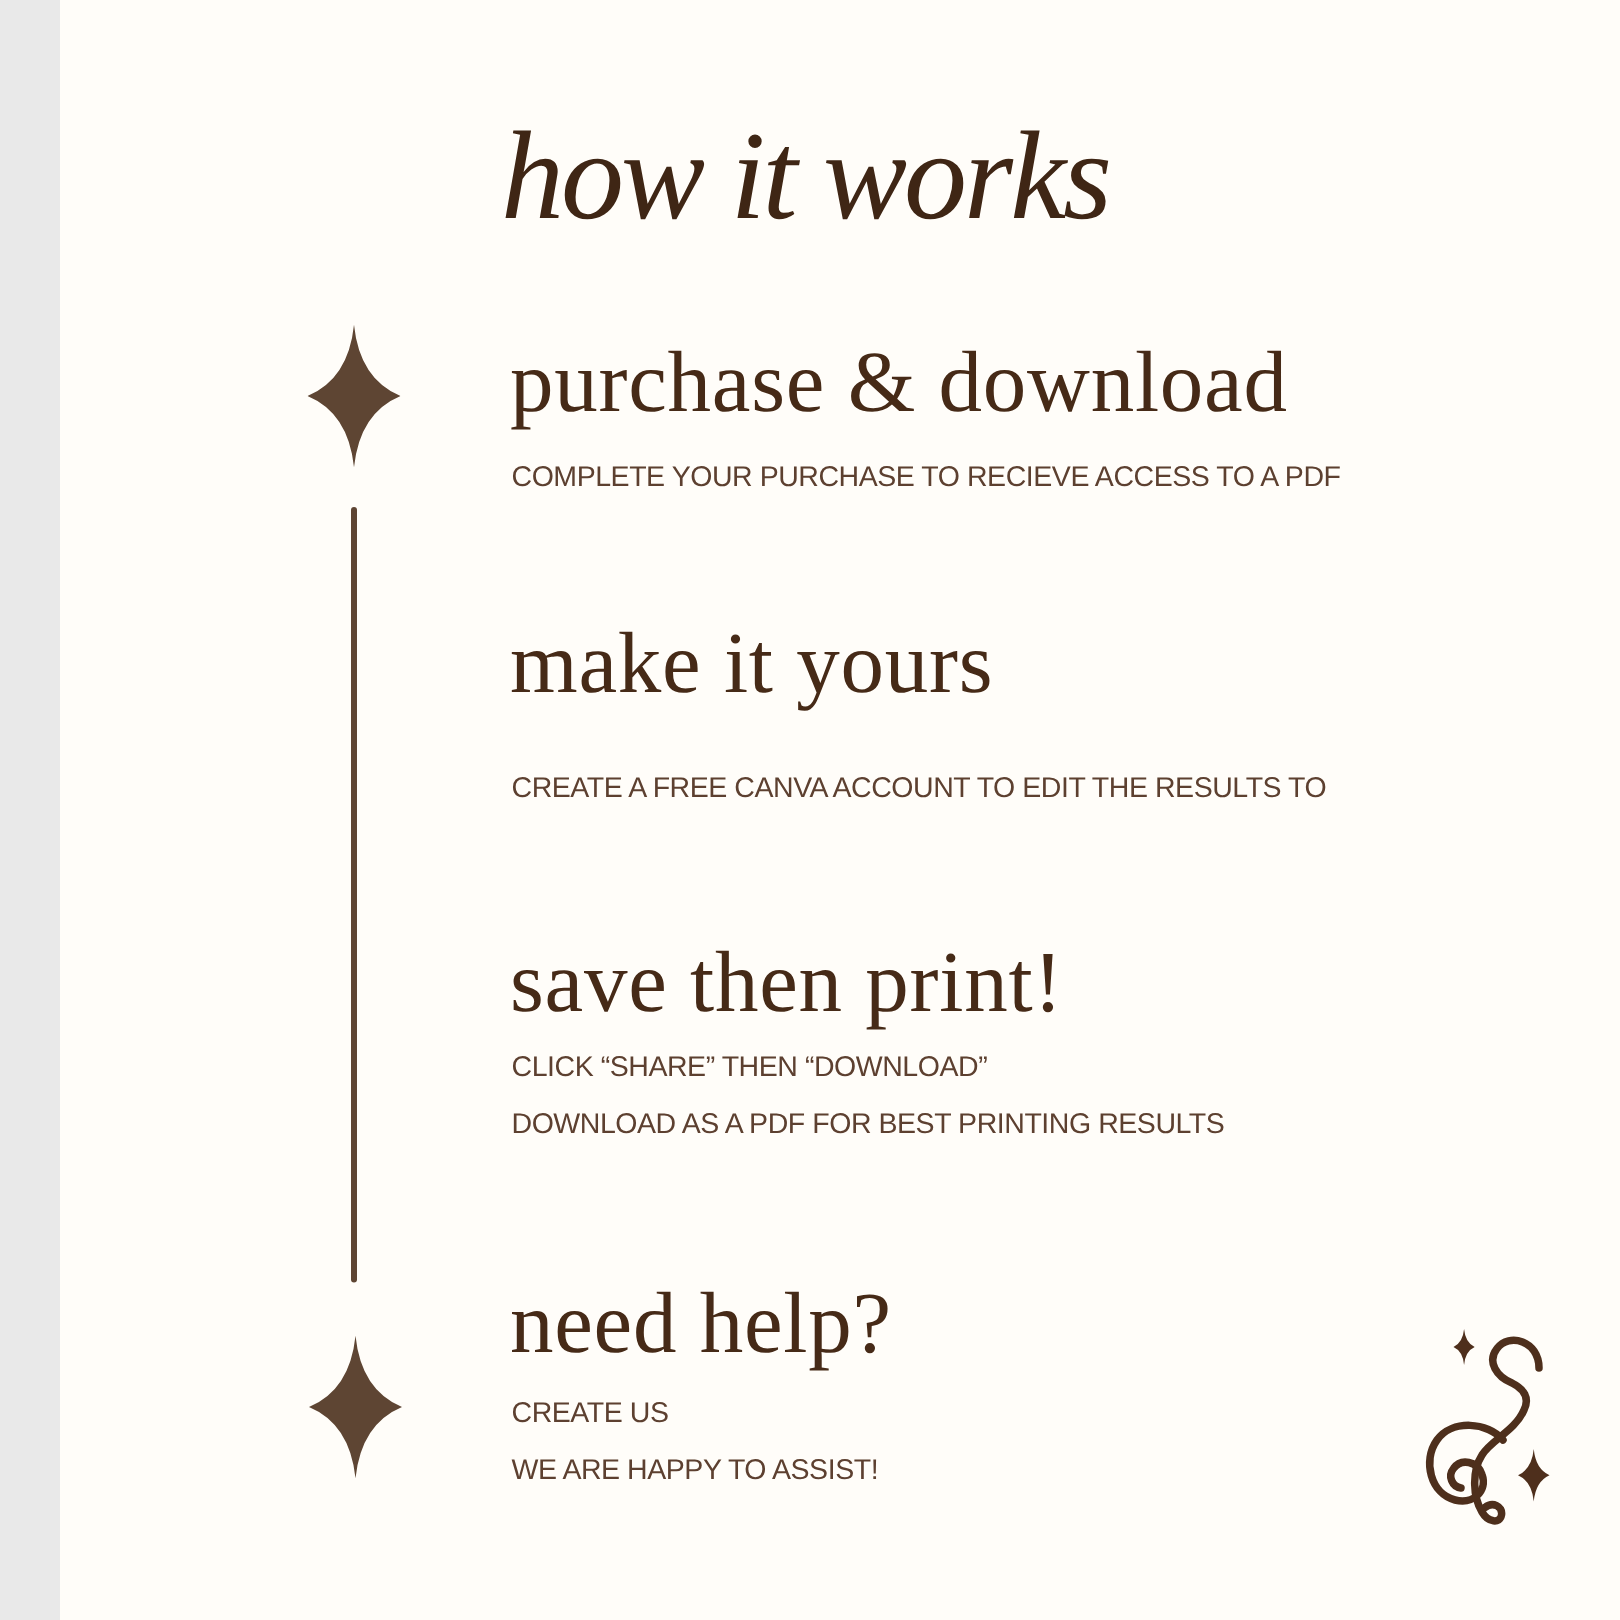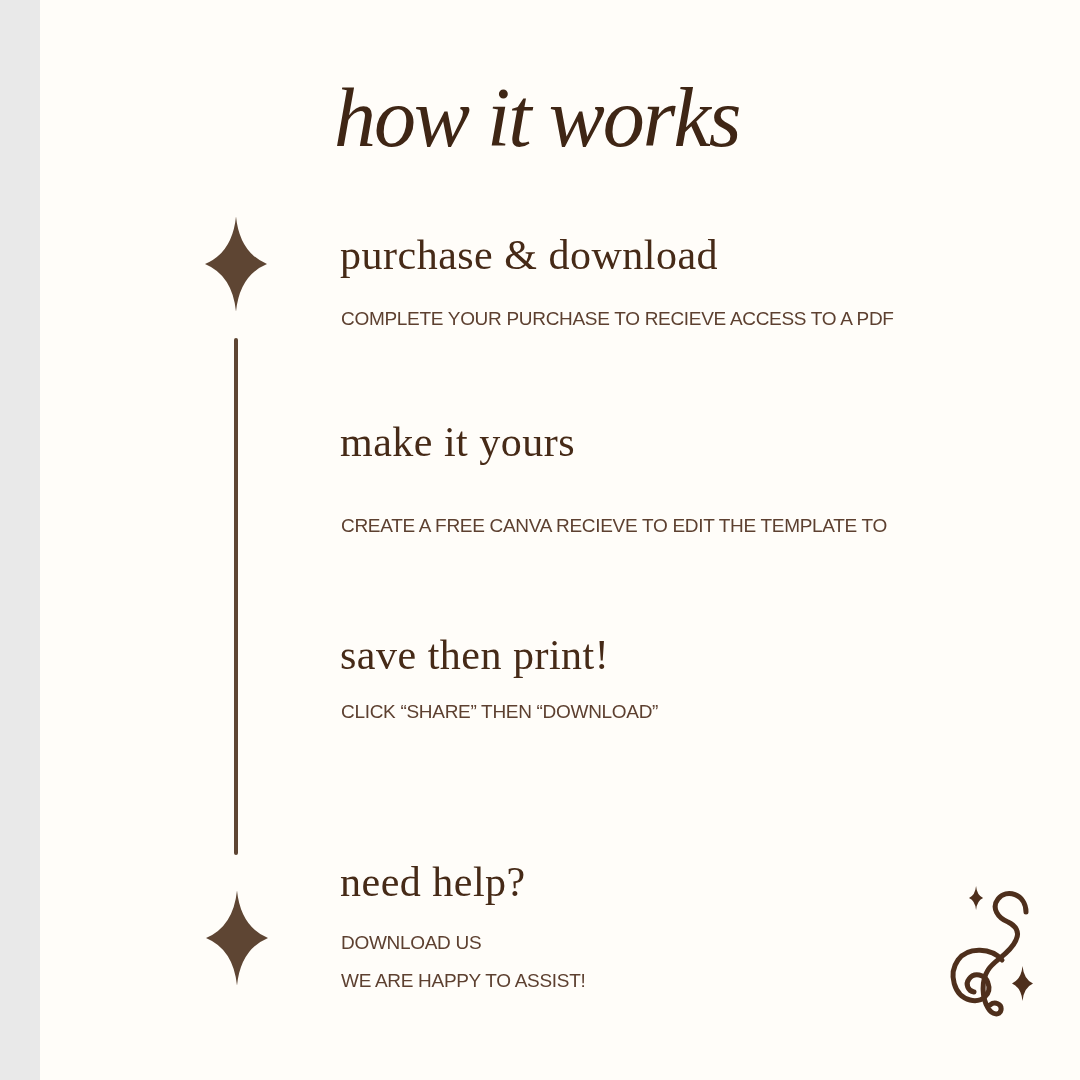--- a/index.html
+++ b/index.html
@@ -25,21 +25,21 @@
     font-family:"Liberation Serif",serif;
     font-style:italic;font-weight:400;
     font-size:84px;line-height:1;letter-spacing:-2px;
     color:var(--ink-title);
     white-space:nowrap;
   }
   .heading{
     position:absolute;left:300px;
     font-family:"Liberation Serif",serif;
     font-weight:400;
-    font-size:42px;line-height:58px;letter-spacing:.5px;
+    font-size:58px;line-height:58px;letter-spacing:.5px;
     color:var(--ink-heading);
     white-space:nowrap;
   }
   .body{
     position:absolute;left:301px;
     color:var(--ink-body);
   }
   .bline{
     font-size:19px;line-height:37.5px;letter-spacing:-.3px;
     white-space:nowrap;
@@ -78,35 +78,36 @@
   <section id="s1">
     <h2 class="heading">purchase &amp; download</h2>
     <div class="body">
       <div class="bline">COMPLETE YOUR PURCHASE TO RECIEVE ACCESS TO A PDF</div>
     </div>
   </section>
 
   <section id="s2">
     <h2 class="heading">make it yours</h2>
     <div class="body">
-      <div class="bline">CREATE A FREE CANVA RECIEVE TO EDIT THE TEMPLATE TO</div>
+      <div class="bline">CREATE A FREE CANVA ACCOUNT TO EDIT THE RESULTS TO</div>
     </div>
   </section>
 
   <section id="s3">
     <h2 class="heading">save then print!</h2>
     <div class="body">
       <div class="bline">CLICK “SHARE” THEN “DOWNLOAD”</div>
+      <div class="bline">DOWNLOAD AS A PDF FOR BEST PRINTING RESULTS</div>
     </div>
   </section>
 
   <section id="s4">
     <h2 class="heading">need help?</h2>
     <div class="body">
-      <div class="bline">DOWNLOAD US</div>
+      <div class="bline">CREATE US</div>
       <div class="bline">WE ARE HAPPY TO ASSIST!</div>
     </div>
   </section>
 
   <svg class="logo" width="122" height="152" viewBox="0 0 122 152" aria-hidden="true">
 
     <g fill="none" stroke="currentColor" stroke-width="5" stroke-linecap="round">
       <path d="M 88 30 C 88 12 68 6 60 17 C 53 26 60 36 70 40 C 78 44 82 50 78 58 C 72 72 56 78 50 88 C 43 99 44 116 50 126 C 54 133 62 134 63 128 C 64 122 57 119 52 123"></path>
       <path d="M 64 78 C 54 66 30 64 20 78 C 10 92 16 114 32 118 C 44 121 54 112 50 101 C 47 92 36 90 31 97 C 27 102 30 109 36 110"></path>
     </g>

